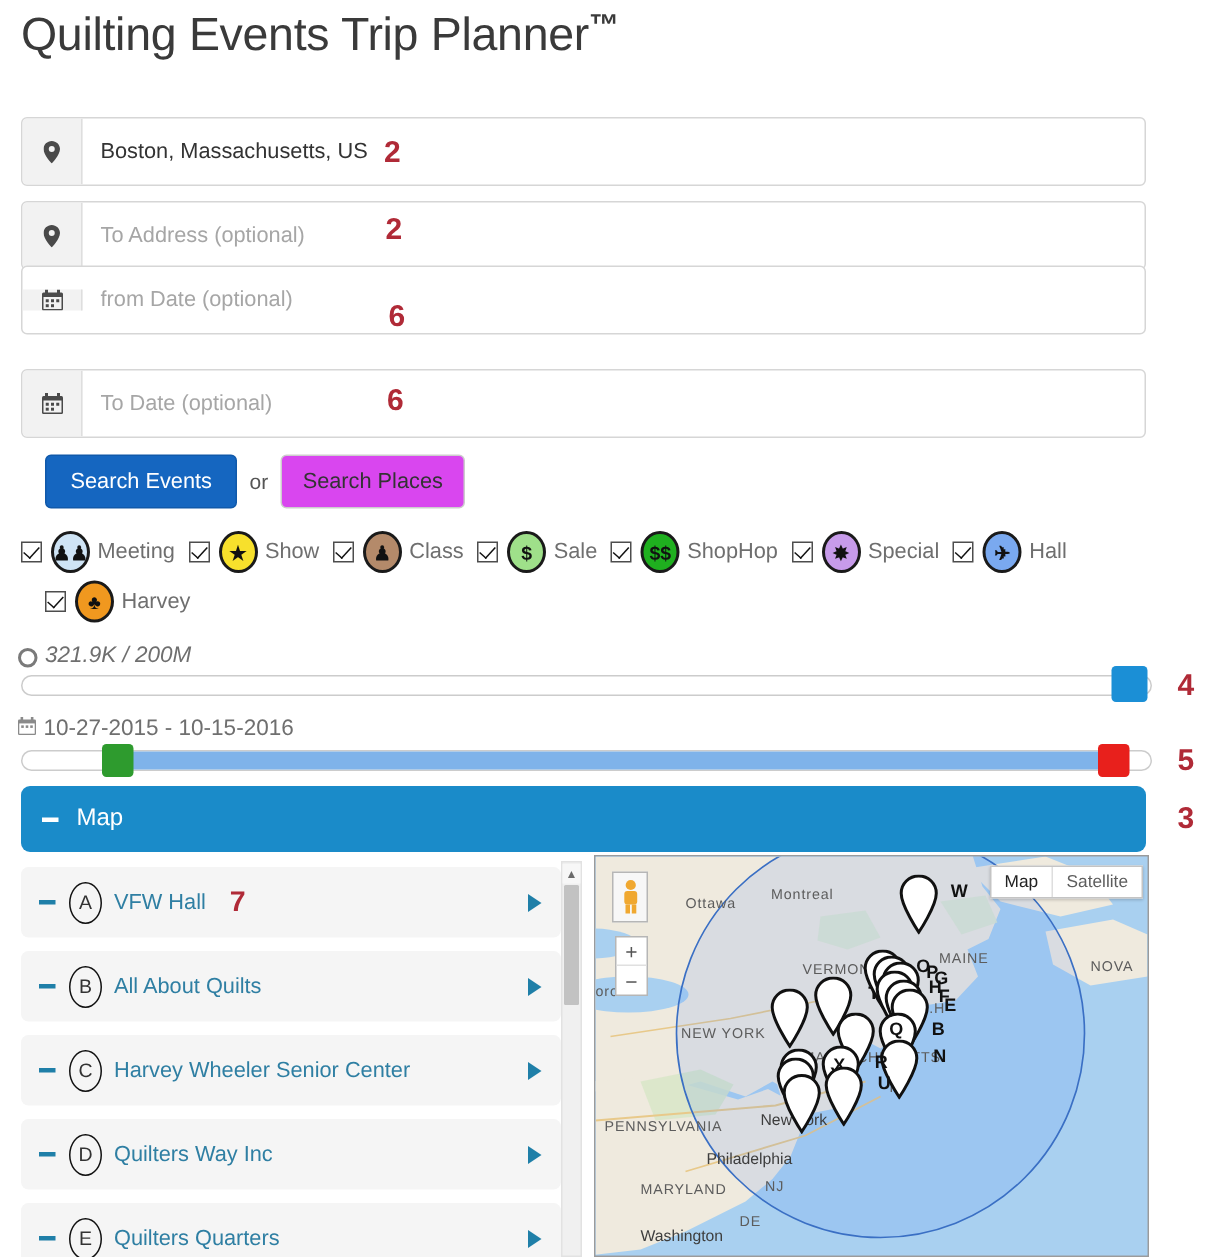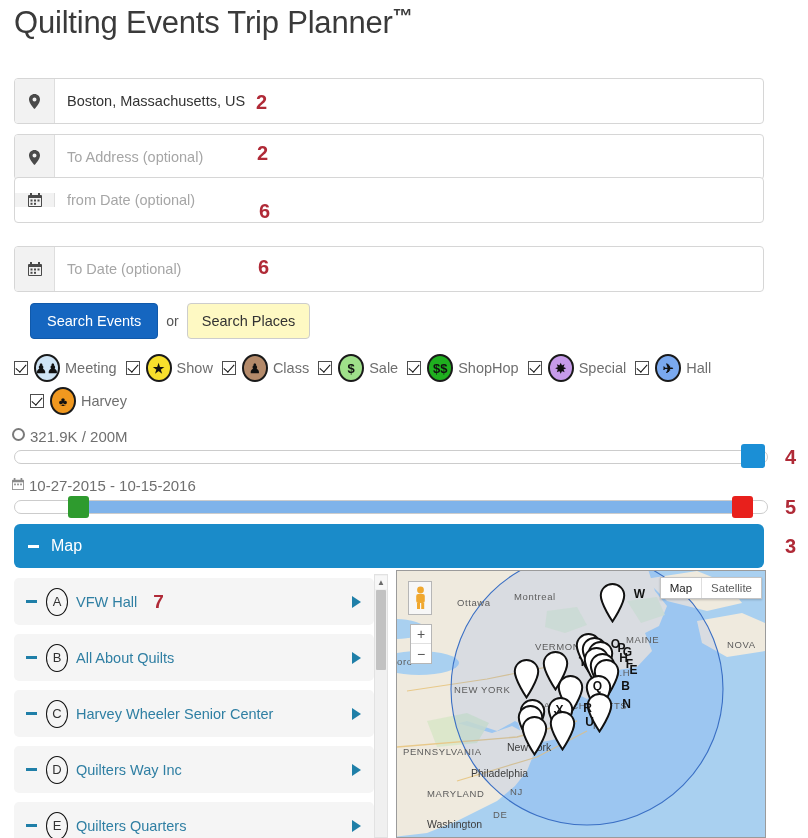--- a/index.html
+++ b/index.html
@@ -49,21 +49,21 @@
 
   
   .btn-row { position: absolute; left: 30px; top: 303px; display: flex; align-items: center; }
   .btn-primary {
     background: #1566c0; border: 1px solid #1059aa; color: #fff;
     font-size: 14.5px; padding: 9px 16px; border-radius: 4px; cursor: pointer;
     font-family: "Liberation Sans", sans-serif;
   }
   .or-txt { color: #555; font-size: 14px; margin: 0 8px; }
   .btn-default {
-    background: #fef9c3; border: 1px solid #cdcdcd; color: #333;
+    background: #d946ef; border: 1px solid #cdcdcd; color: #333;
     font-size: 14.5px; padding: 9px 14px; border-radius: 4px; cursor: pointer;
     font-family: "Liberation Sans", sans-serif;
   }
 
   
   .legend { position: absolute; left: 14px; top: 354px; width: 780px; }
   .legend-row { display: flex; align-items: center; flex-wrap: wrap; }
   .lg-item { display: flex; align-items: center; margin-right: 9px; margin-bottom: 5px; }
   .cb {
     width: 14px; height: 14px; border: 1px solid #4d4d4d; background: #fff;
@@ -80,21 +80,21 @@
     display: flex; align-items: center; justify-content: center;
     font-size: 12px; font-weight: 700; color: #111; margin-right: 5px;
     line-height: 1;
   }
   .lg-label { font-size: 14.5px; color: #6f6f6f; }
   .glyph { font-size: 13px; line-height: 1; }
 
   
   .radius-lbl {
     position: absolute; left: 12px; top: 428px;
-    font-size: 15px; color: #6f6f6f; display: flex; align-items: flex-start;
+    font-size: 15px; color: #6f6f6f; display: flex; align-items: flex-end; font-style: italic;
   }
   .circ-icon {
     width: 13px; height: 13px; border: 2px solid #7a7a7a; border-radius: 50%;
     margin-right: 5px; display: inline-block;
   }
   .slider-track {
     position: absolute; left: 14px; width: 754px; height: 14px;
     border: 1px solid #cccccc; border-radius: 8px; background: #fff;
   }
   #rad-track { top: 450px; }

